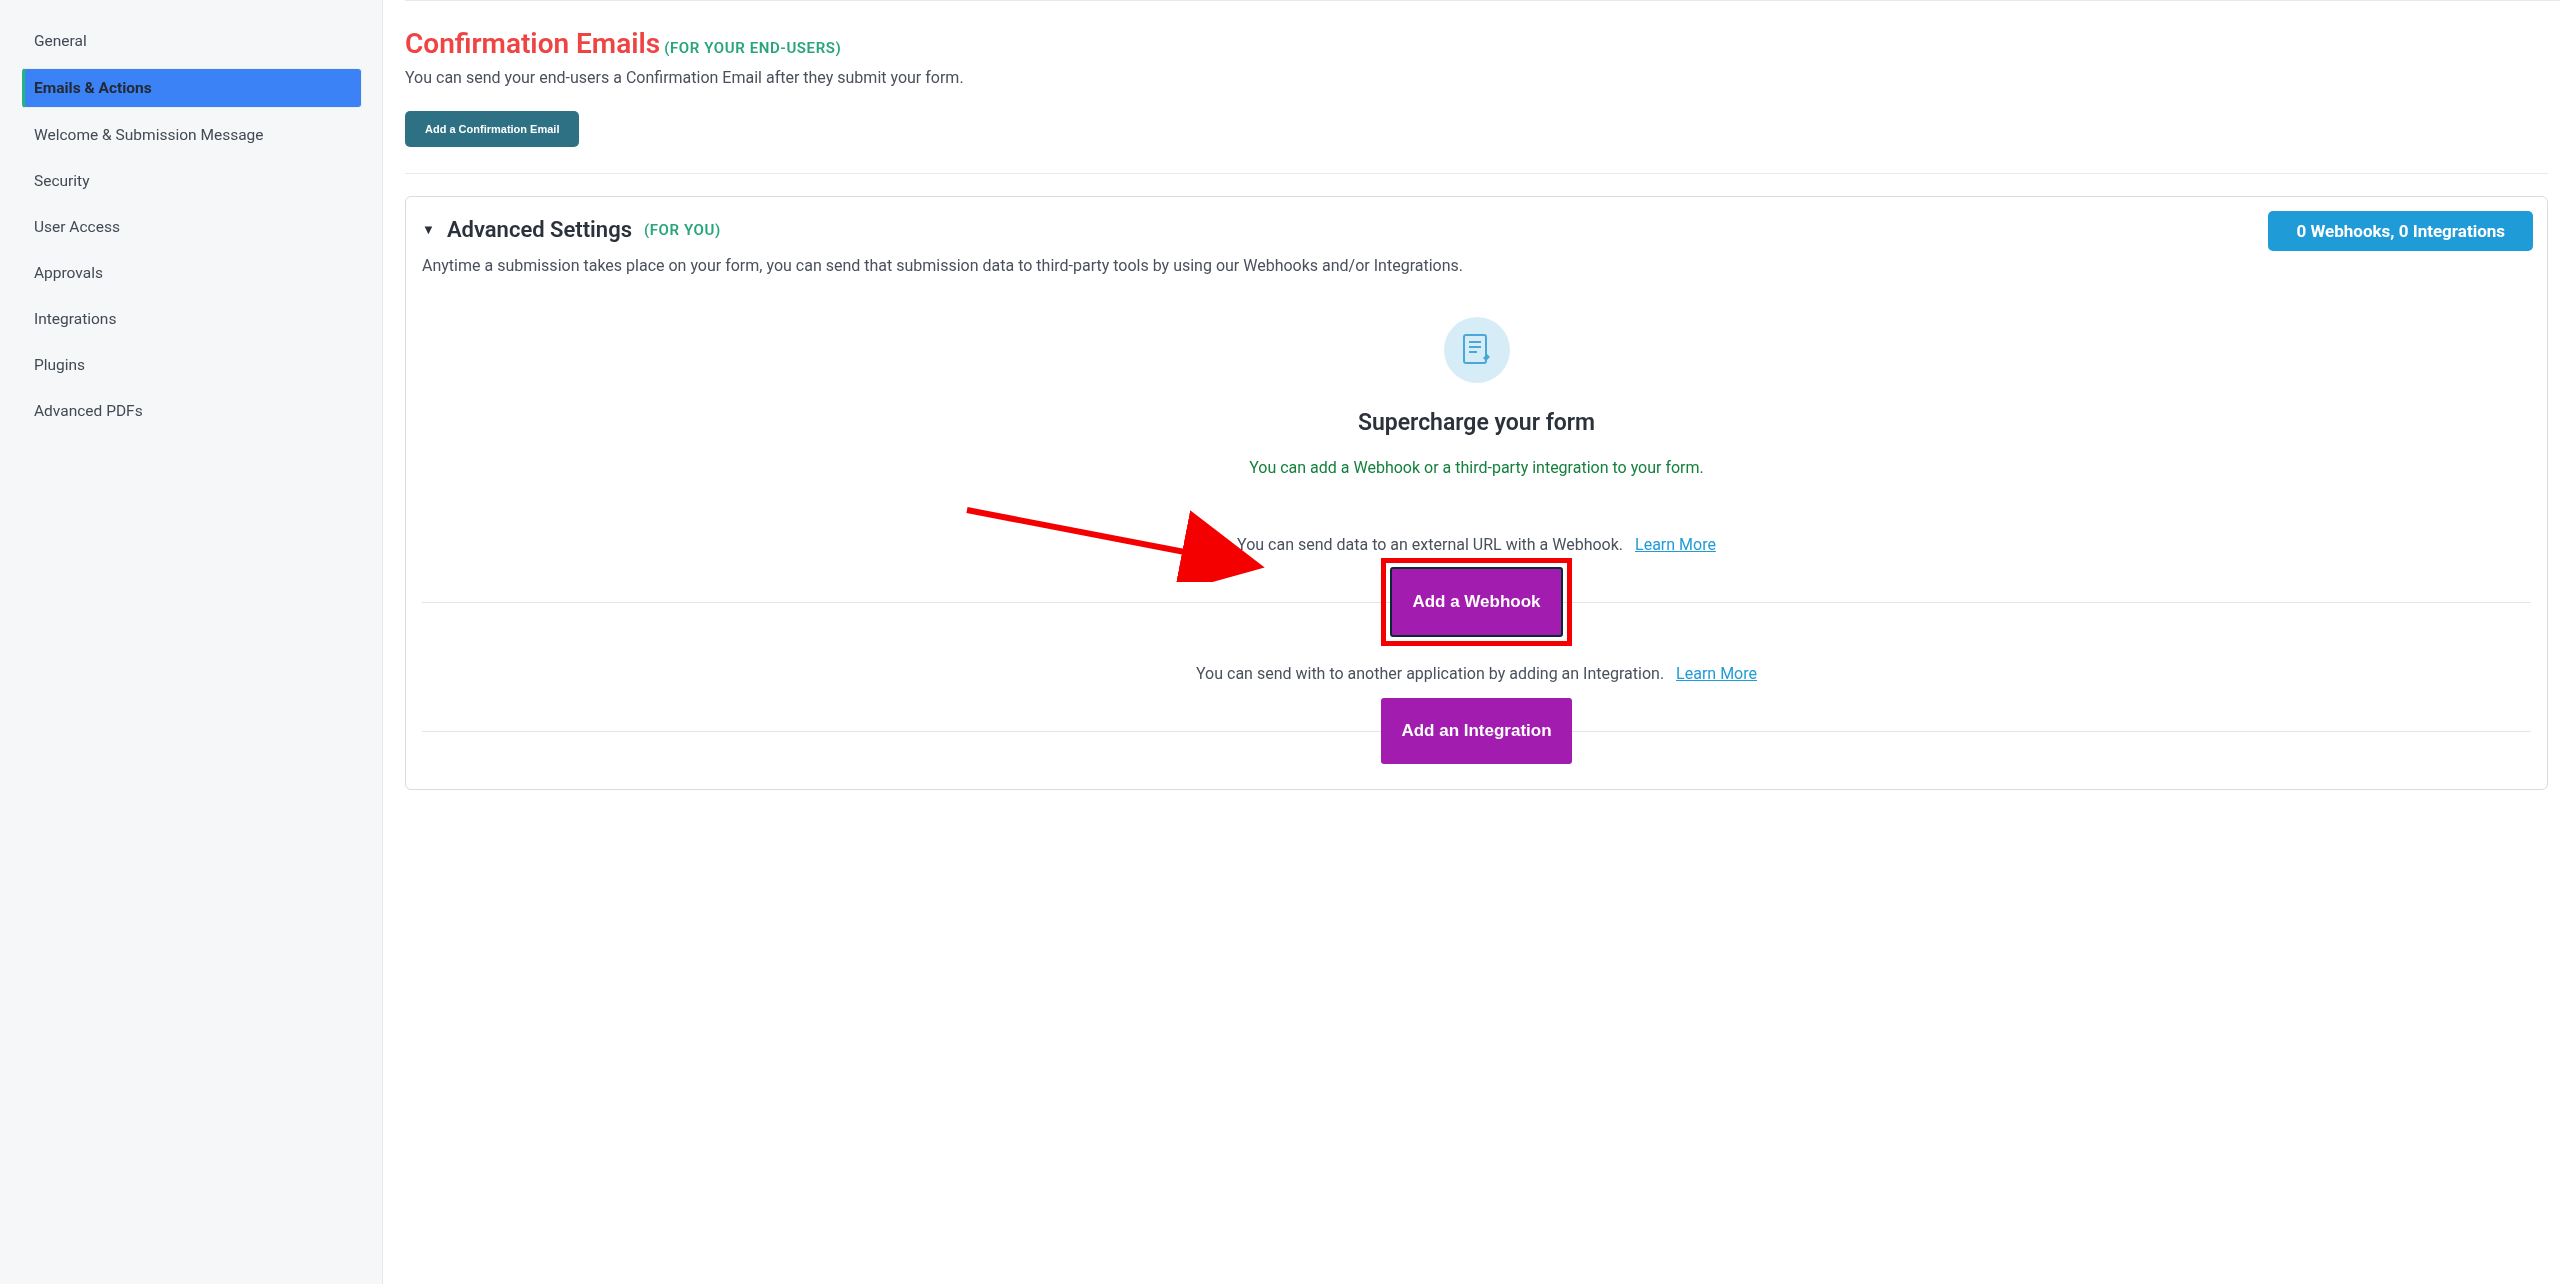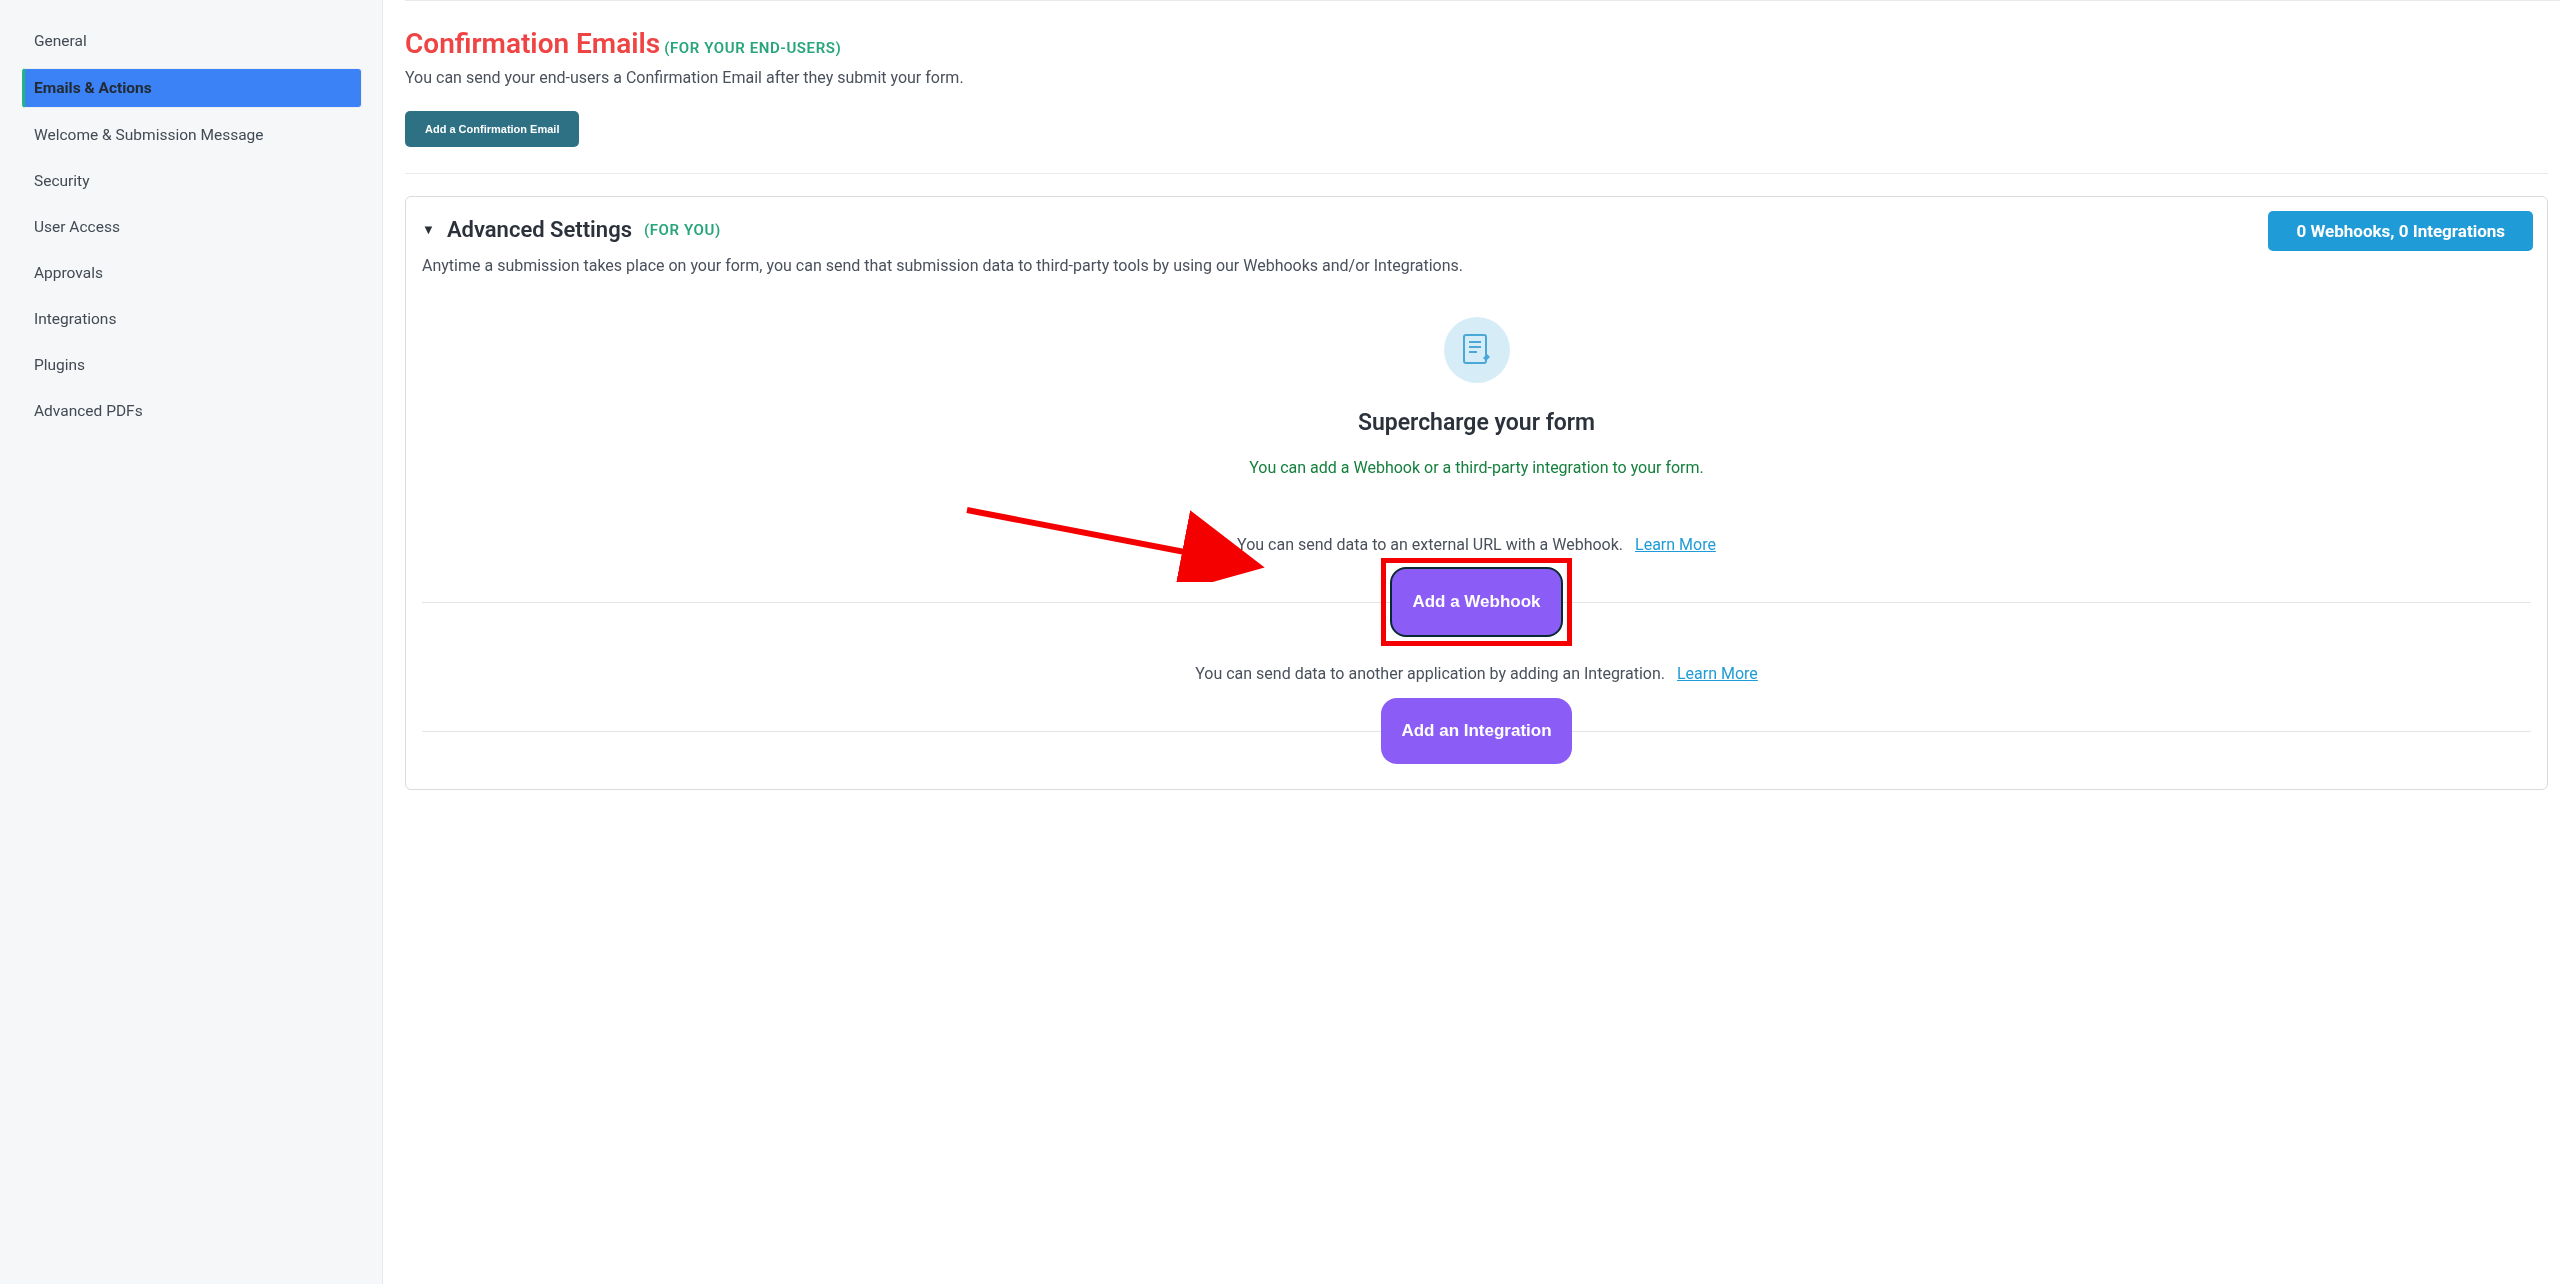--- a/index.html
+++ b/index.html
@@ -170,26 +170,26 @@
   .btn-hr-wrap .line {
     position: absolute;
     left: 0; right: 0;
     top: 50%;
     border-top: 1px solid #e2e5e7;
     z-index: 0;
   }
   .btn-on-line {
     position: relative;
     z-index: 1;
-    background: #8b5cf6;
+    background: #a21caf;
     color: #fff;
     font-weight: 700;
     font-size: 17px;
     padding: 23px 20px;
-    border-radius: 16px;
+    border-radius: 3px;
     border: none;
     cursor: pointer;
   }
   .highlight-box {
     border: 5px solid #f40000;
     padding: 4px;
     display: inline-block;
     position: relative;
     z-index: 1;
   }
@@ -263,21 +263,21 @@
           <a class="learn-link">Learn More</a>
         </p>
         <div class="btn-hr-wrap">
           <div class="line"></div>
           <span class="highlight-box">
             <button class="btn-on-line">Add a Webhook</button>
           </span>
         </div>
 
         <p class="inline-row2">
-          <span>You can send data to another application by adding an Integration.</span>
+          <span>You can send with to another application by adding an Integration.</span>
           <a class="learn-link">Learn More</a>
         </p>
         <div class="btn-hr-wrap">
           <div class="line"></div>
           <button class="btn-on-line">Add an Integration</button>
         </div>
       </div>
     </div>
 
     <svg class="arrow-svg" width="320" height="80">

